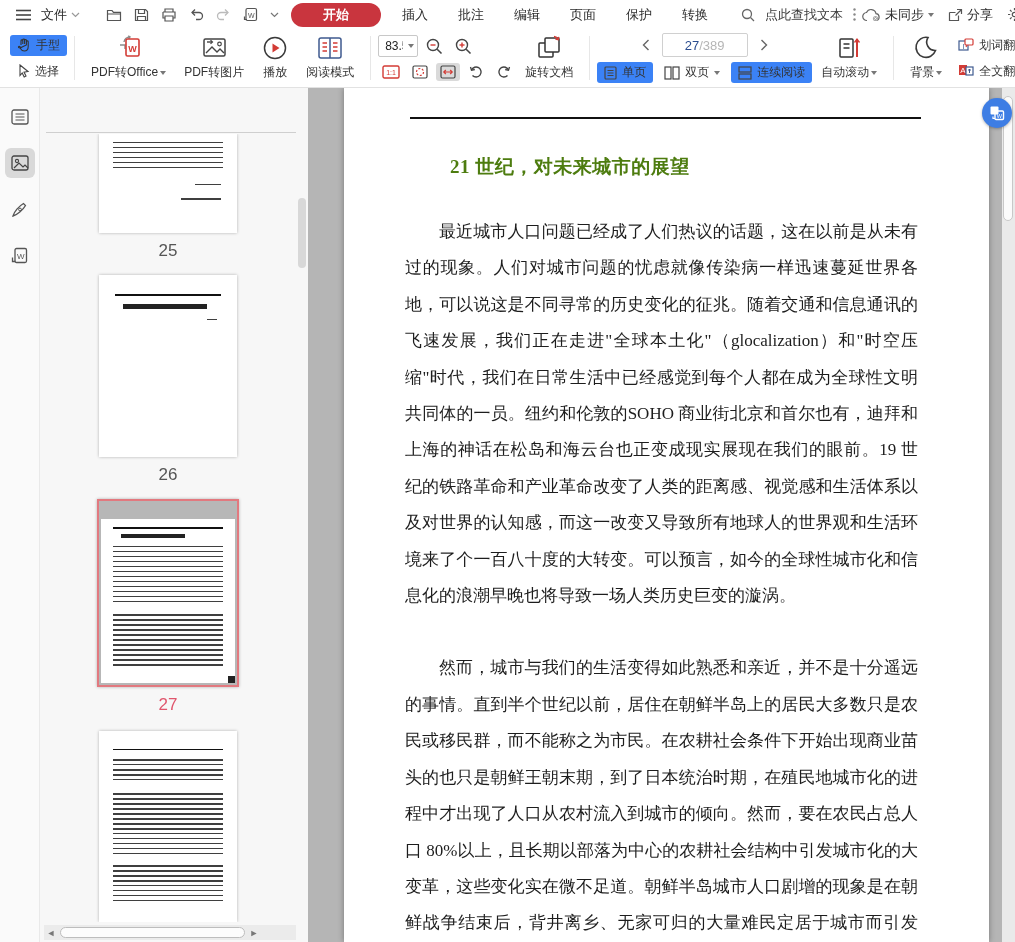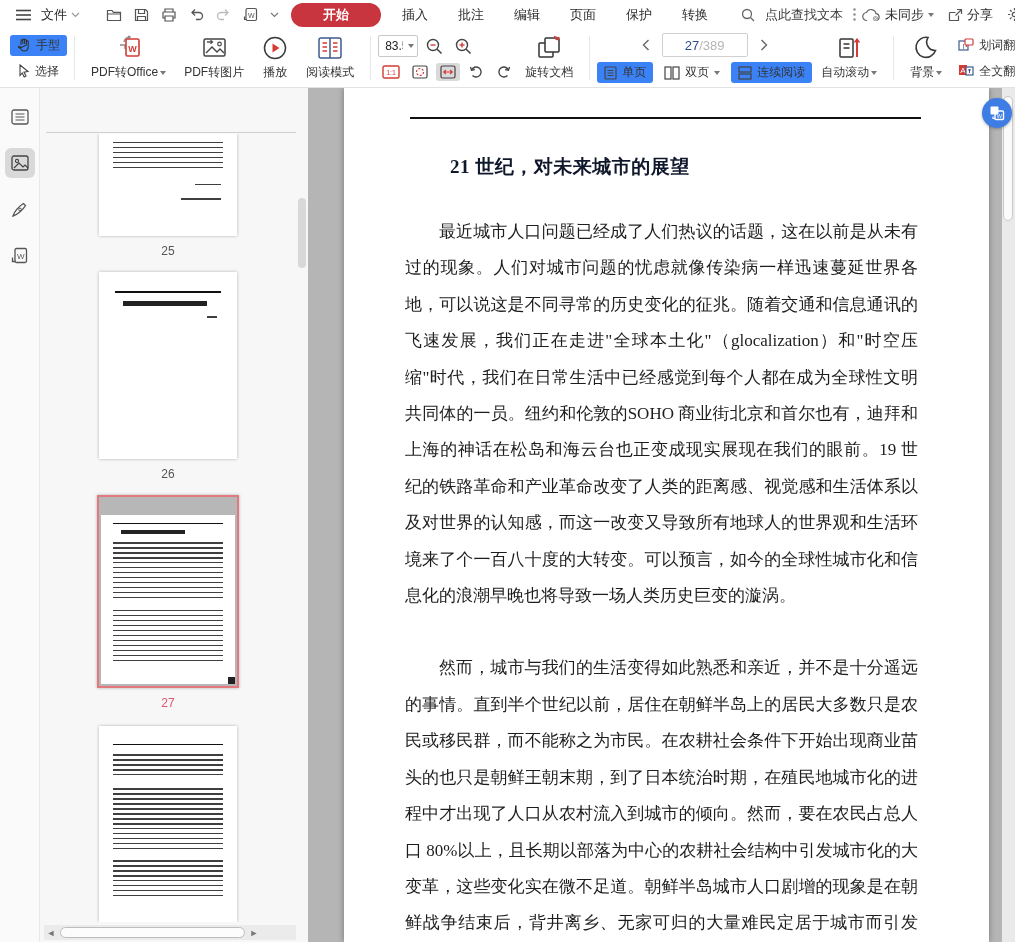--- a/index.html
+++ b/index.html
@@ -60,42 +60,42 @@
   .slider { position:relative; width:84px; height:14px; }
   .slider .track { position:absolute; top:6px; left:0; right:0; height:1.5px; background:#c6c6c6; }
   .slider .tick { position:absolute; top:3px; left:52px; width:1.5px; height:7px; background:#bbb; }
   .slider .handle { position:absolute; top:0; left:30px; width:14px; height:14px;
     border-radius:50%; background:#fdfdfd; border:1.5px solid #8f8f8f; }
   .panel-rule { position:absolute; top:44px; left:6px; right:12px; height:1px; background:#cfcfcf; }
 
   .thumbs { position:absolute; top:46px; left:0; right:12px; bottom:20px; overflow:hidden;
     display:flex; flex-direction:column; align-items:center; }
   .thumb-page { width:138px; background:#fff; box-shadow:0 0 3px rgba(0,0,0,.28); position:relative; }
-  .thumb-label { font-size:12px; color:#555; margin:8px 0 14px 0; text-align:left; }
+  .thumb-label { font-size:17px; color:#555; margin:8px 0 14px 0; text-align:left; }
   .thumb-label.active { color:#e0566d; }
   .fakep { background:repeating-linear-gradient(to bottom,#3f3f3f 0 1.5px,transparent 1.5px 5px); }
   .t-rule { height:1.5px; background:#111; }
   .sel-frame { border:2px solid #e2797f; padding:0; background:#b7b7b7; }
   .sel-frame .corner { position:absolute; right:2px; bottom:2px; width:7px; height:7px; background:#222; }
 
   .hscroll { position:absolute; left:4px; right:12px; bottom:2px; height:15px; background:#ebebeb;
     display:flex; align-items:center; }
   .hscroll .arr { width:14px; text-align:center; color:#777; font-size:9px; }
   .hscroll .hthumb { height:11px; flex:1; margin:0 2px; background:#fcfcfc;
     border:1px solid #bdbdbd; border-radius:6px; max-width:185px; }
   .vscroll-panel { position:absolute; right:2px; top:110px; width:8px; height:70px;
     background:#d8d8d8; border-radius:4px; }
 
   
   .docarea { flex:1; position:relative; background:#b5b5b5; overflow:hidden; }
   .page { position:absolute; left:36px; width:645px; top:0; bottom:0; background:#fff;
     box-shadow:0 0 6px rgba(0,0,0,.35); }
   .page .toprule { position:absolute; left:66px; width:511px; top:29px; height:2px; background:#111; }
   .doc-heading { position:absolute; left:106px; top:66px; font-size:19px; font-weight:bold;
-    color:#0f172a; font-family:"Liberation Serif", serif; letter-spacing:.5px; }
+    color:#4d7c0f; font-family:"Liberation Serif", serif; letter-spacing:.5px; }
   .doc-body { position:absolute; left:61px; width:513px; top:126px;
     font-family:"Liberation Serif", serif; font-size:17px; line-height:36.4px;
     text-align:justify; color:#1d1d1d; }
   .doc-body p { text-indent:2em; }
   .doc-body p + p { margin-top:36px; }
 
   .doc-vscroll { position:absolute; right:0; top:0; bottom:0; width:13px; background:#eaeaea; }
   .doc-vthumb { position:absolute; left:1px; top:8px; width:10px; height:125px;
     background:#fbfbfb; border:1px solid #c8c8c8; border-radius:5px; }
   .float-btn { position:absolute; right:3px; top:10px; width:30px; height:30px; border-radius:50%;

